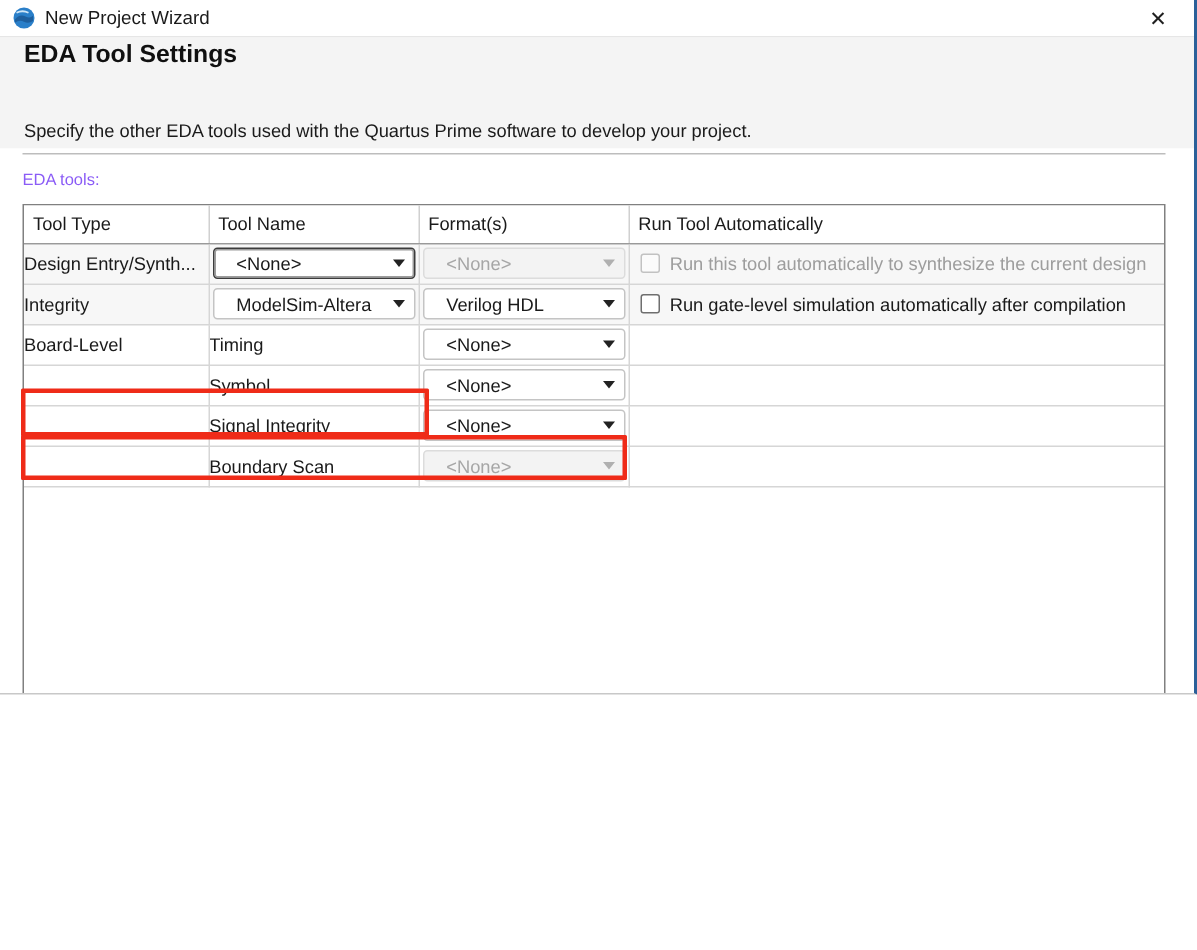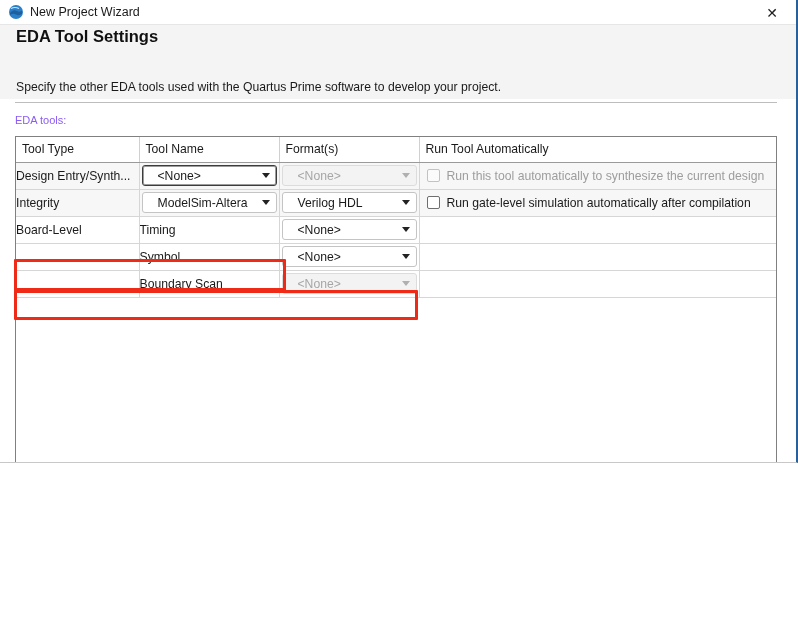--- a/index.html
+++ b/index.html
@@ -362,20 +362,33 @@
               <div class="combo">
                 <span class="cval">&lt;None&gt;</span>
                 <span class="arrow">
                     <i></i>
                   </span>
               </div>
             </td>
             <td></td>
           </tr>
 
+          <tr>
+            <td class="cell-text"></td>
+            <td class="cell-text">Signal Integrity</td>
+            <td>
+              <div class="combo">
+                <span class="cval">&lt;None&gt;</span>
+                <span class="arrow">
+                    <i></i>
+                  </span>
+              </div>
+            </td>
+            <td></td>
+          </tr>
 
           <tr>
             <td class="cell-text"></td>
             <td class="cell-text">Boundary Scan</td>
             <td>
               <div class="combo disabled">
                 <span class="cval">&lt;None&gt;</span>
                 <span class="arrow">
                     <i></i>
                   </span>

